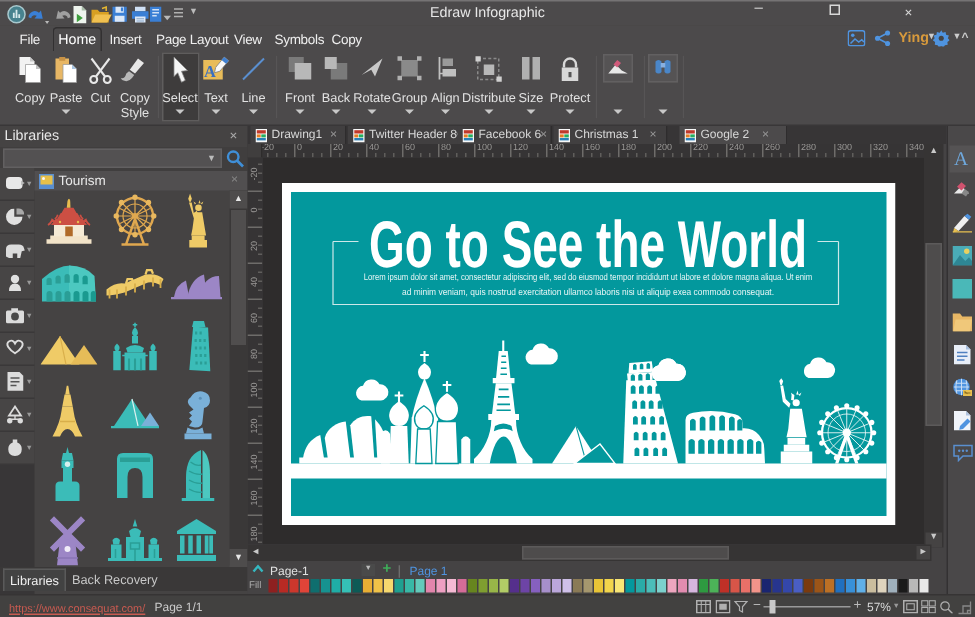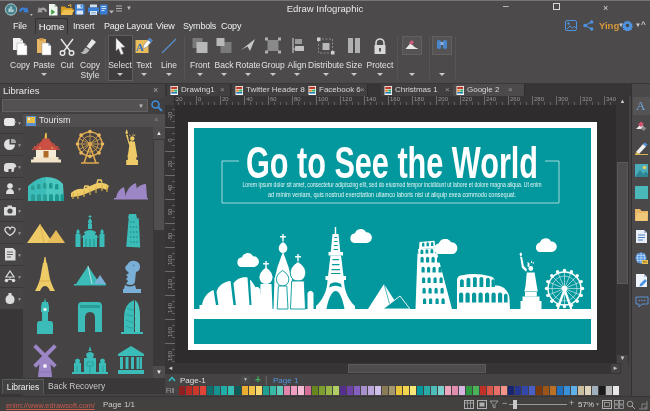--- a/index.html
+++ b/index.html
@@ -559,21 +559,21 @@
         <svg class="abs" style="left:3px;top:1.5px" width="9" height="9" viewBox="0 0 9 9">
           <rect width="7.5" height="9" x="0.5" fill="#f8f8f8"></rect>
           <rect x="1.2" y="0.8" width="6" height="2.2" fill="#c0392b"></rect>
           <rect x="1.2" y="3.6" width="2.6" height="2" fill="#e67e22"></rect>
           <rect x="4.2" y="3.6" width="3" height="2" fill="#27ae60"></rect>
           <rect x="1.2" y="6" width="6" height="1.6" fill="#2980b9"></rect>
         </svg>
         <span class="abs" style="left:14px;top:1px">Facebook 6</span>
         <span class="x abs" style="left:55px;top:1px">×</span>
       </div>
-<div class="dtab" style="left:216px;width:76px">
+<div class="dtab" style="left:204px;width:76px">
         <svg class="abs" style="left:3px;top:1.5px" width="9" height="9" viewBox="0 0 9 9">
           <rect width="7.5" height="9" x="0.5" fill="#f8f8f8"></rect>
           <rect x="1.2" y="0.8" width="6" height="2.2" fill="#c0392b"></rect>
           <rect x="1.2" y="3.6" width="2.6" height="2" fill="#e67e22"></rect>
           <rect x="4.2" y="3.6" width="3" height="2" fill="#27ae60"></rect>
           <rect x="1.2" y="6" width="6" height="1.6" fill="#2980b9"></rect>
         </svg>
         <span class="abs" style="left:14px;top:1px">Christmas 1</span>
         <span class="x abs" style="left:64px;top:1px">×</span>
       </div>
@@ -994,21 +994,21 @@
         <path d="M10 5 l2 2 l-5 5 l-2.5 0.5 l0.5-2.5 z" fill="#4f94e0"></path>
       </svg>
 <svg class="abs" style="left:3px;top:212px" width="14" height="12" viewBox="0 0 14 12">
         <path d="M1 1 h12 v7 H7 l-3 3 v-3 H1 z" fill="none" stroke="#5a8fd0" stroke-width="1"></path>
         <circle cx="4.5" cy="4.5" r="0.8" fill="#5a8fd0"></circle>
         <circle cx="7" cy="4.5" r="0.8" fill="#5a8fd0"></circle>
         <circle cx="9.5" cy="4.5" r="0.8" fill="#5a8fd0"></circle>
       </svg>
 </div>
 <div id="statusbar">
-<span class="abs" style="left:6px;top:4px;color:#c85a50;font-size:7.3px;text-decoration:underline">enim://www.edrawsoft.com/</span>
+<span class="abs" style="left:6px;top:4px;color:#c85a50;font-size:7.3px;text-decoration:underline">https://www.consequat.com/</span>
 <span class="abs" style="left:103px;top:3px;color:#cccccc;font-size:8px">Page  1/1</span>
 <svg class="abs" style="left:464px;top:3px" width="10" height="9" viewBox="0 0 10 9">
         <rect x="0.5" y="0.5" width="9" height="8" fill="none" stroke="#b0b0b0"></rect>
         <path d="M0.5 3 h9 M3.5 0.5 v8 M6.5 0.5 v8" stroke="#b0b0b0" stroke-width="0.7"></path>
       </svg>
 <svg class="abs" style="left:477px;top:3px" width="10" height="9" viewBox="0 0 10 9">
         <rect x="0.5" y="0.5" width="9" height="8" fill="none" stroke="#b0b0b0"></rect>
         <rect x="2.5" y="2.5" width="5" height="4" fill="#b0b0b0"></rect>
       </svg>
 <svg class="abs" style="left:489px;top:3px" width="10" height="9" viewBox="0 0 10 9">

